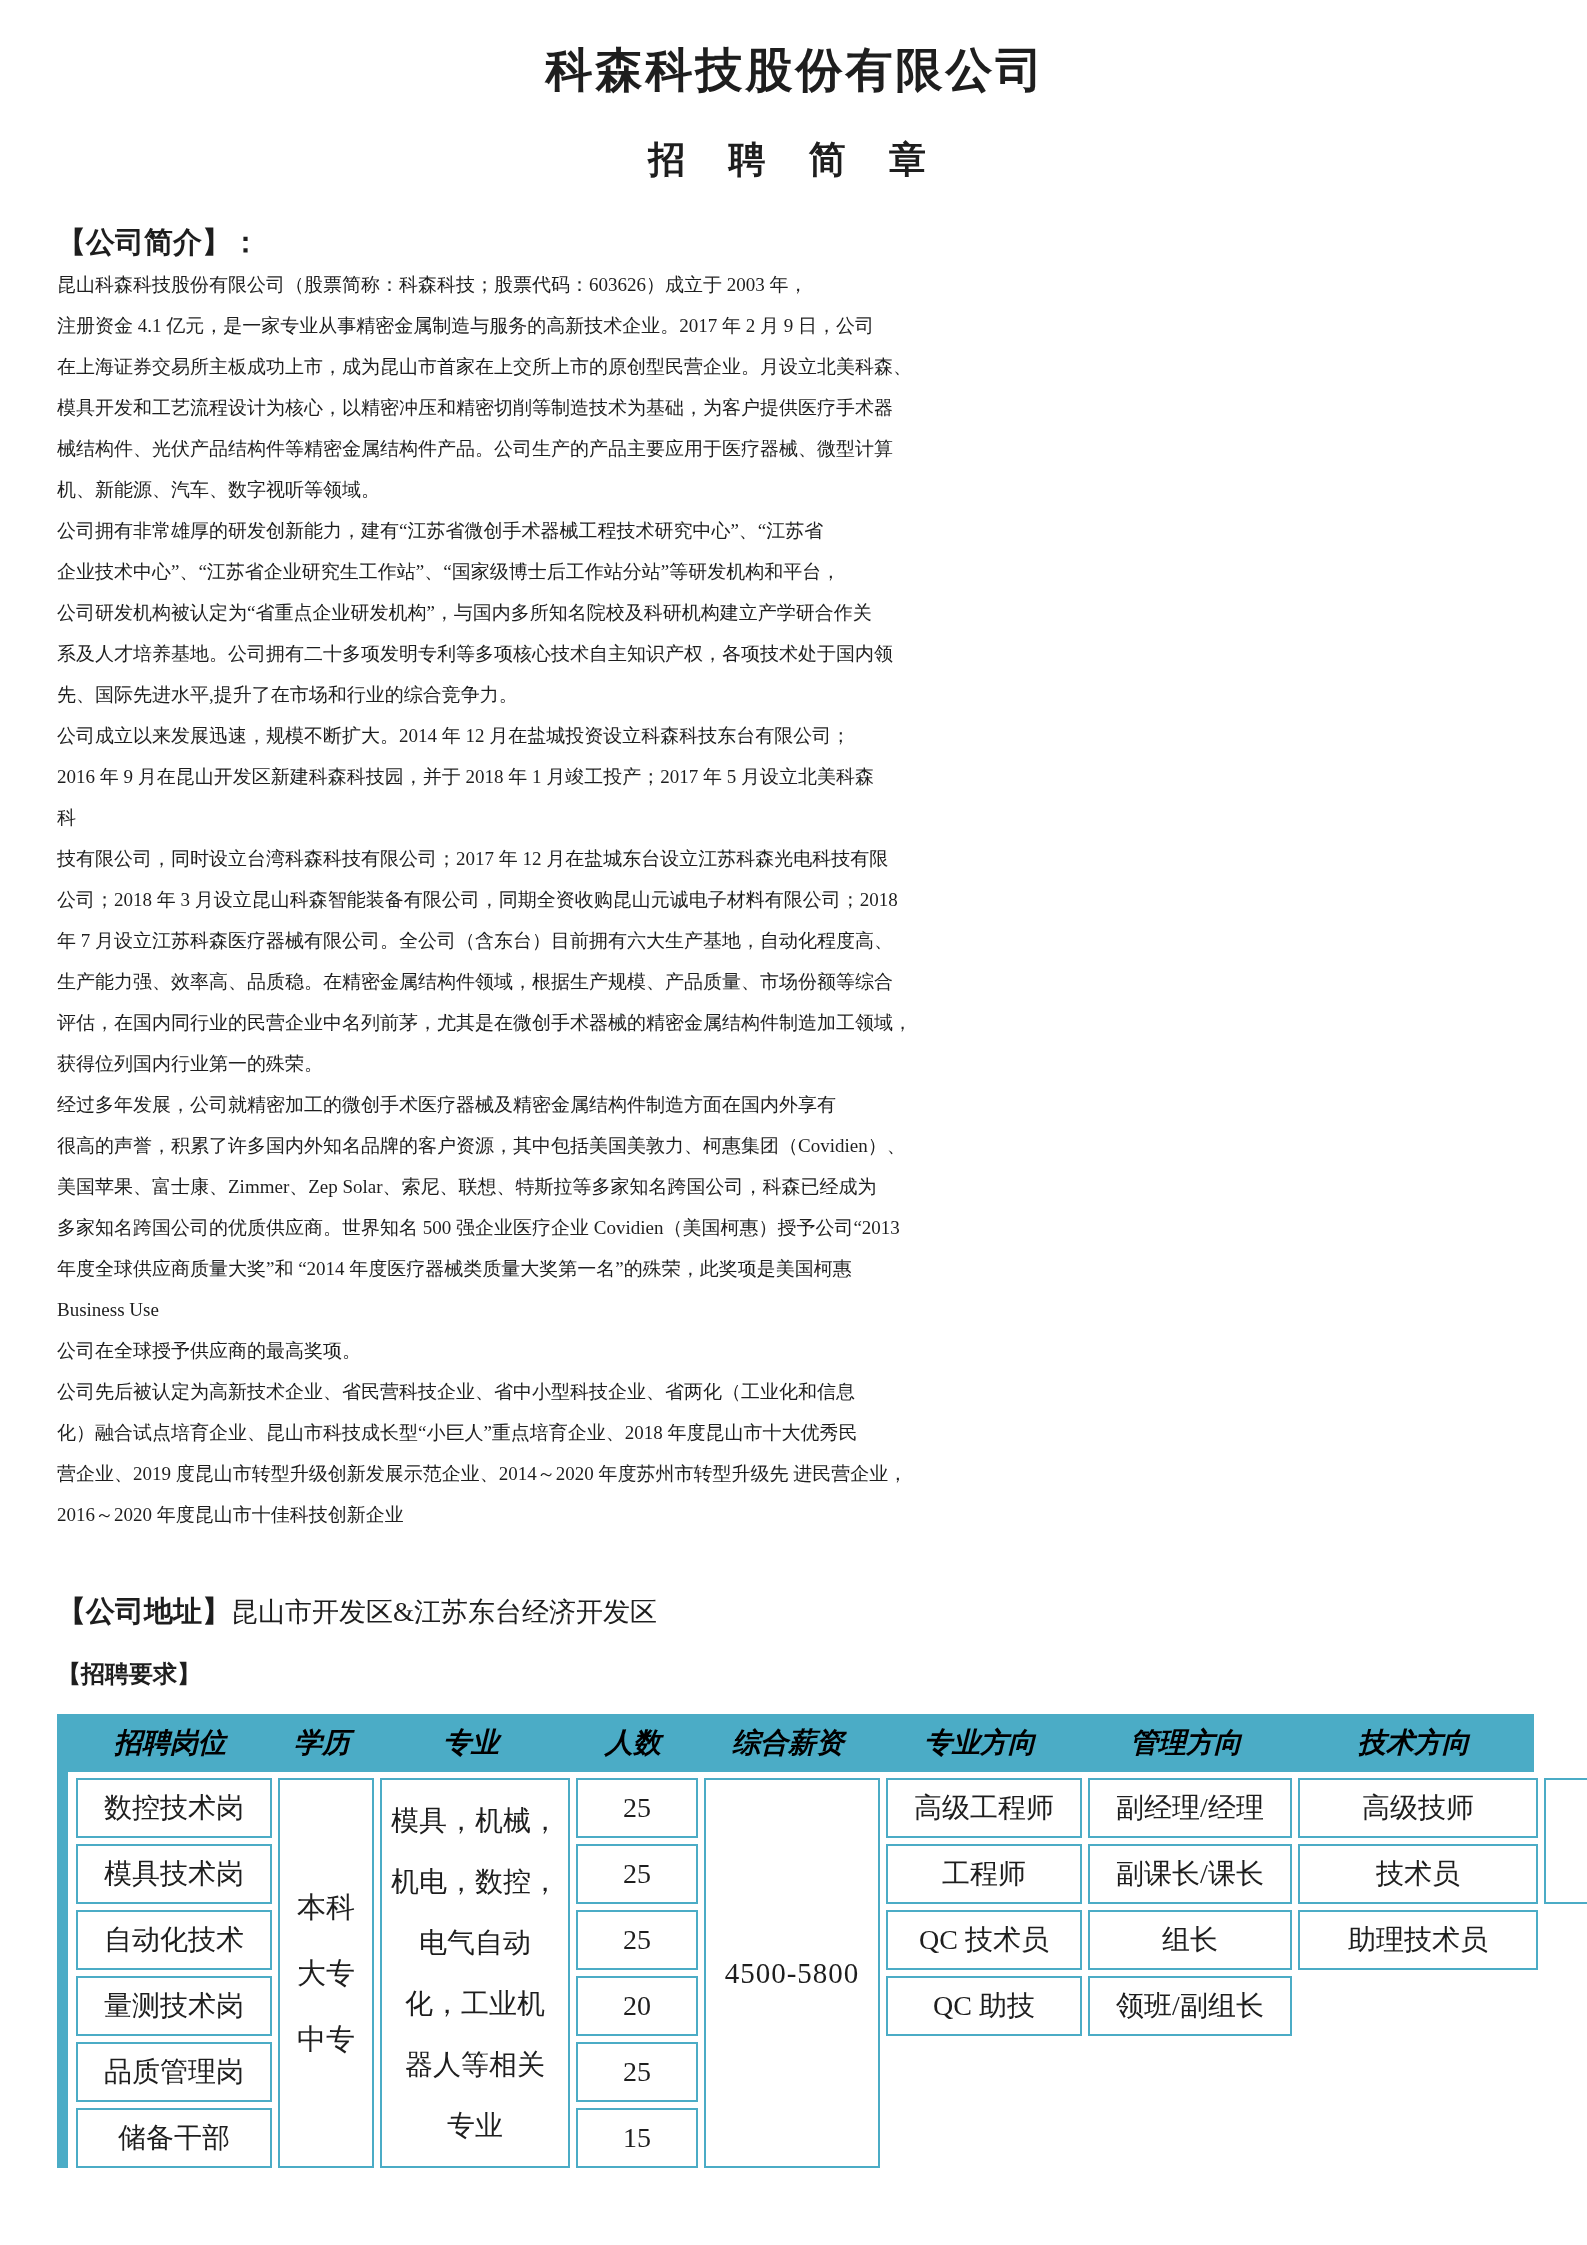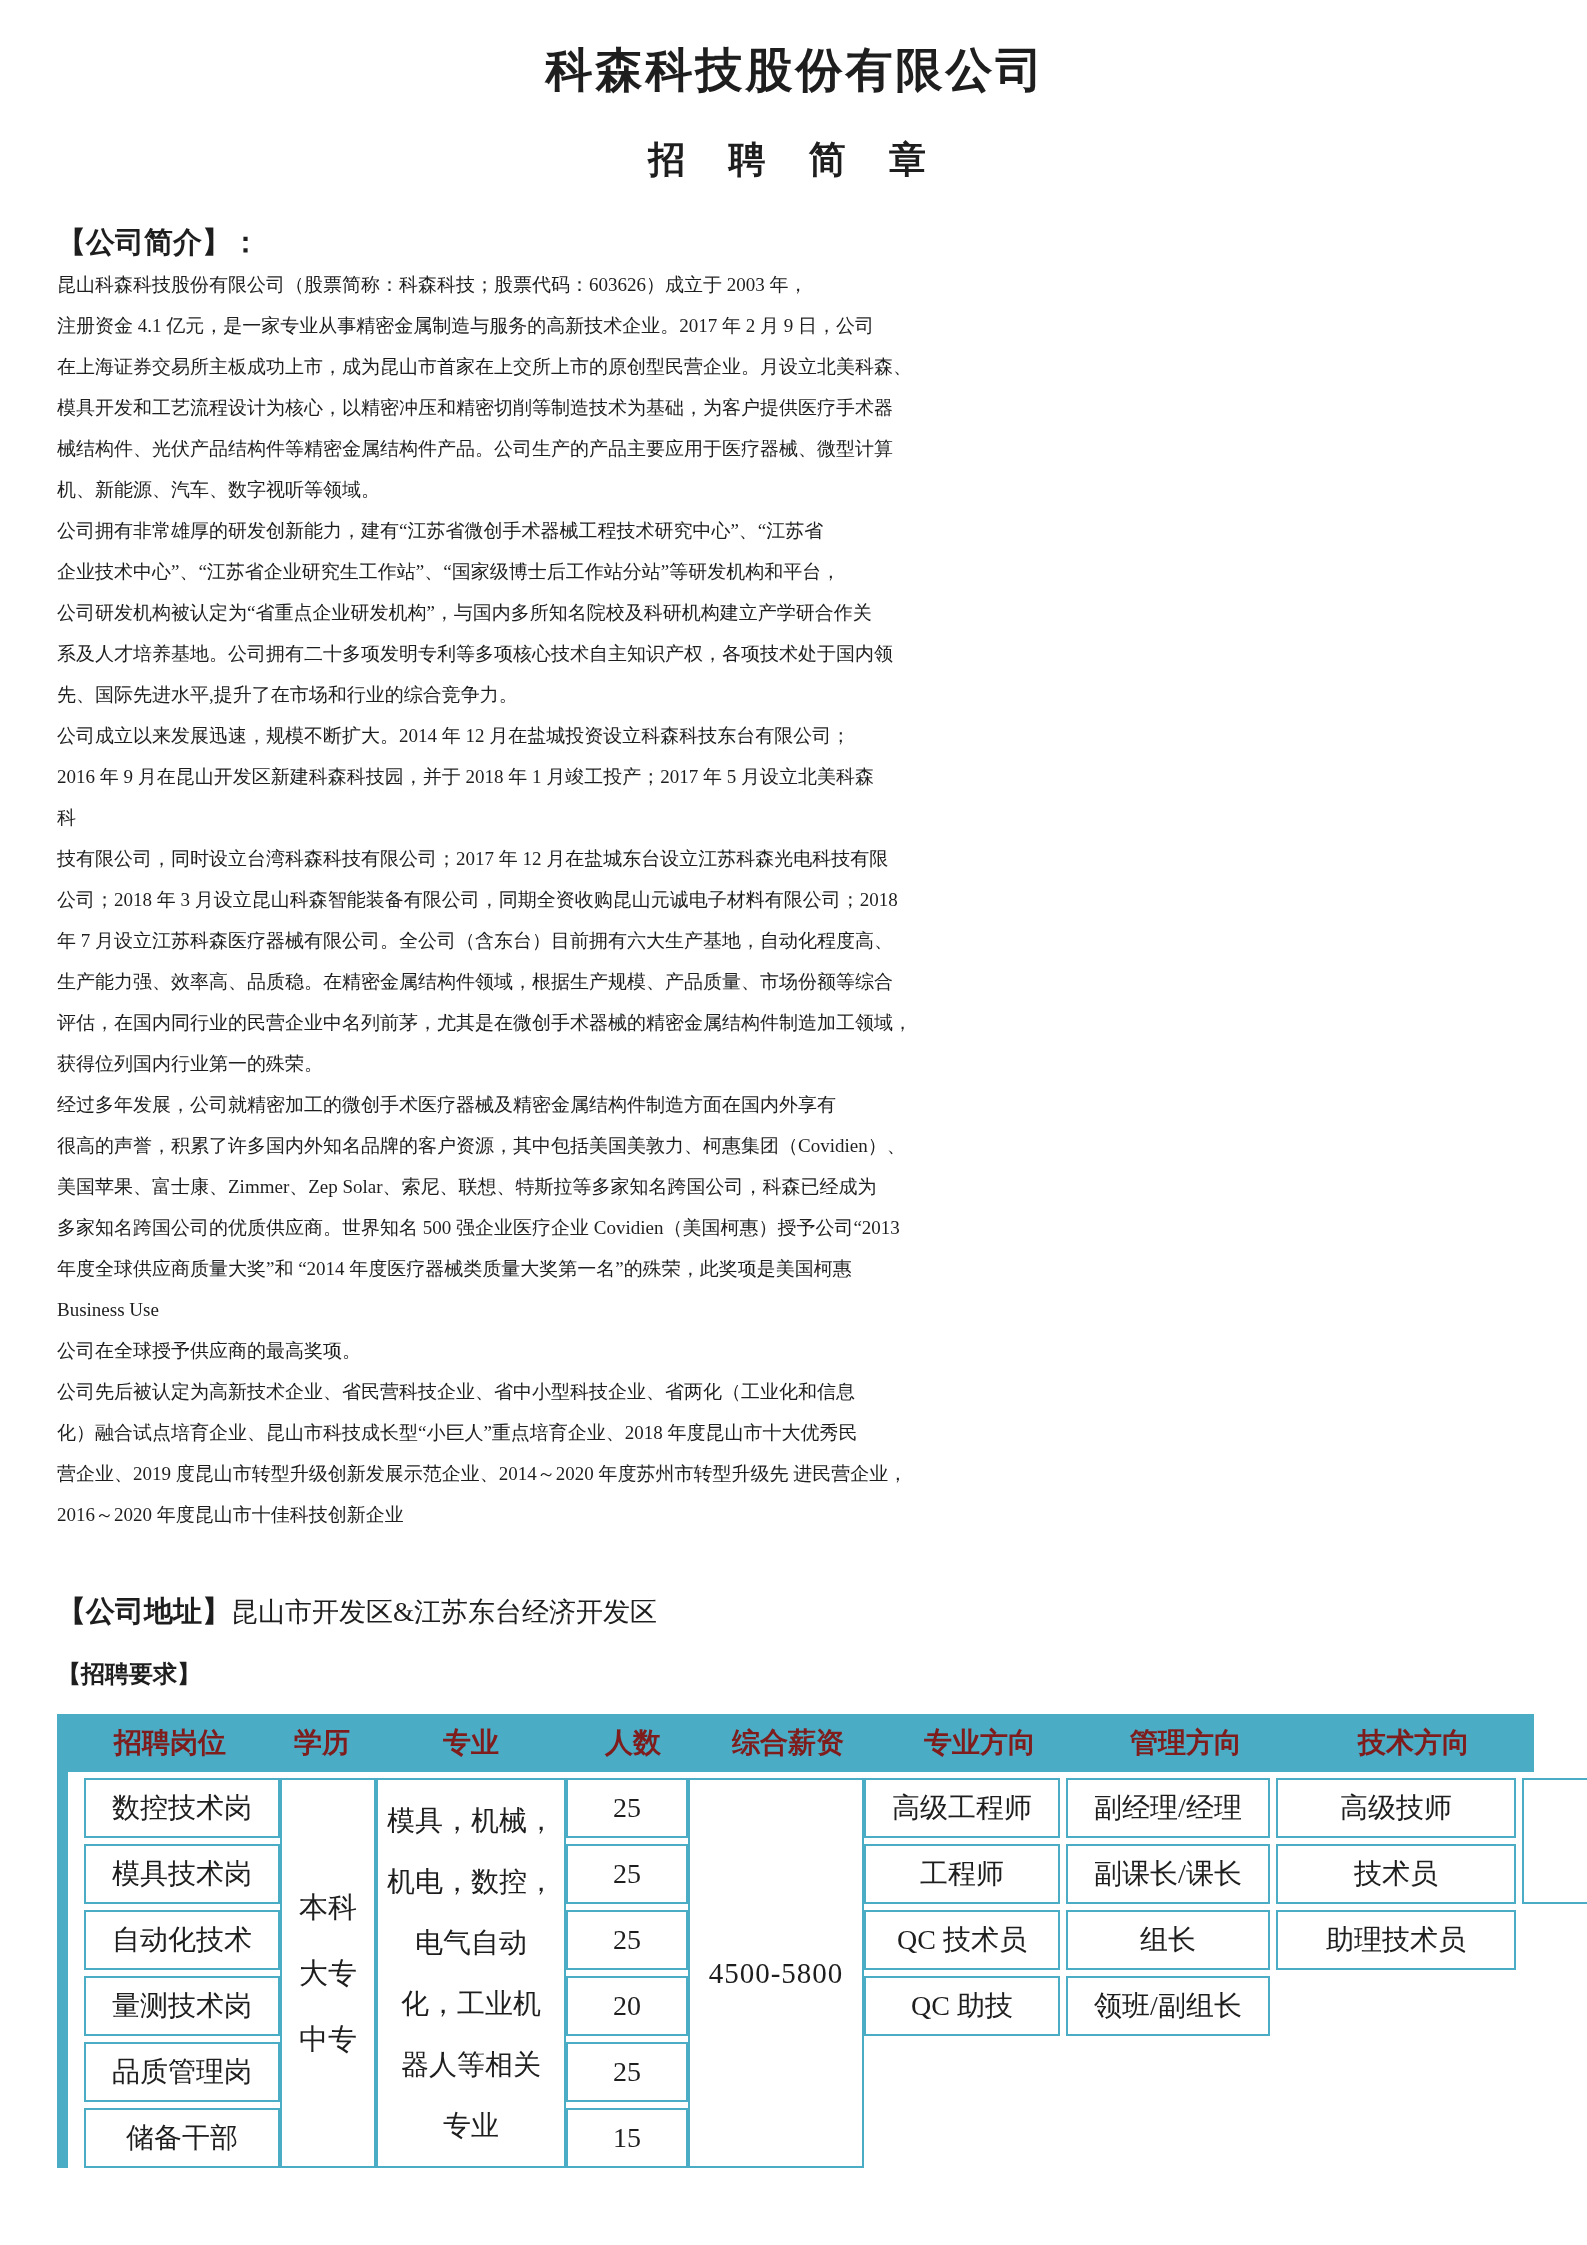--- a/index.html
+++ b/index.html
@@ -67,28 +67,30 @@
   }
   .thead{
     display:flex;
     gap:6px;
     background:var(--teal);
     padding-left:4px;
     height:58px;
   }
   .th{
     display:flex;align-items:center;justify-content:center;
-    color:#7f1d1d;
+    color:#000000;
     font-size:28px;
     font-weight:bold;
     flex:0 0 auto;
+    font-style:italic;
   }
   .tbody{
     display:flex;
-    padding:6px 0 0 16px;
+    gap:6px;
+    padding:6px 0 0 8px;
     background:#ffffff;
   }
   .col{
     display:flex;flex-direction:column;gap:6px;
     height:390px;
     flex:0 0 auto;
   }
   .c1{width:var(--wc1);} .c2{width:var(--wc2);} .c3{width:var(--wc3);}
   .c4{width:var(--wc4);} .c5{width:var(--wc5);} .c6{width:var(--wc6);}
   .c7{width:var(--wc7);} .c8{width:var(--wc8);}

